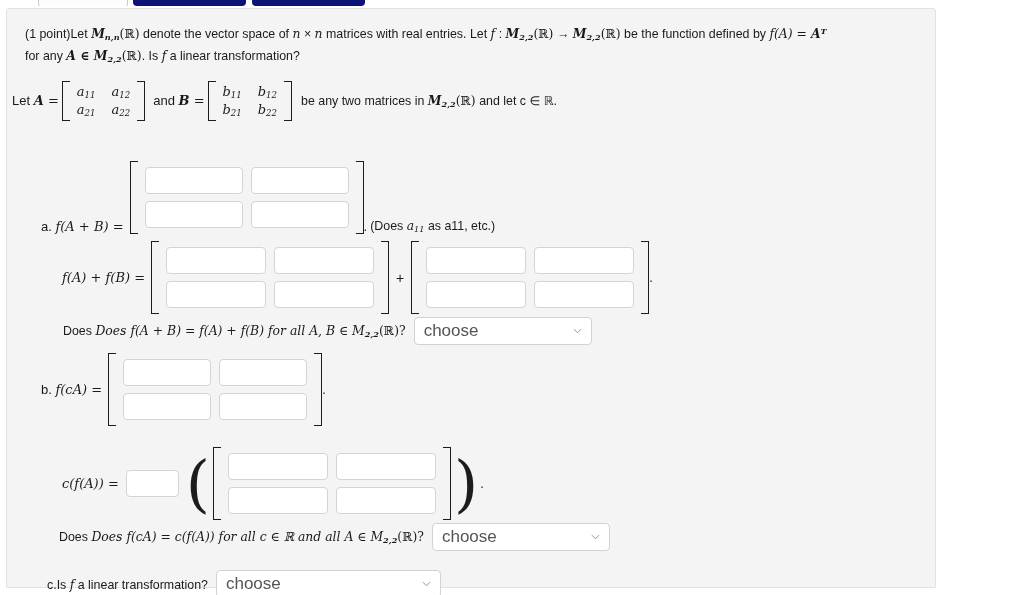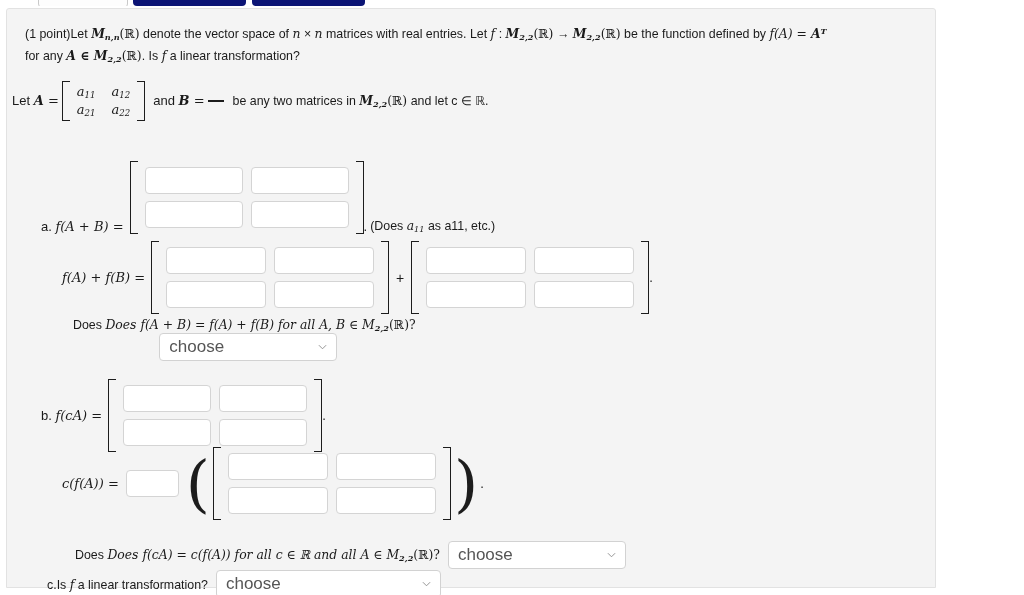--- a/index.html
+++ b/index.html
@@ -233,20 +233,26 @@
           <span class="mi"><span>a</span><sub class="sm">11</sub></span>
           <span class="mi"><span>a</span><sub class="sm">12</sub></span>
           <span class="mi"><span>a</span><sub class="sm">21</sub></span>
           <span class="mi"><span>a</span><sub class="sm">22</sub></span>
         </span>
         <span class="bracket right"></span>
       </span>
       <span class="lbl" style="margin-left:5px;"><span class="txt">and </span><span class="mb">B</span><span class="mi-up"> =</span></span>
       <span class="symmat">
         <span class="bracket left"></span>
+        <span class="cells">
+          <span class="mi"><span>b</span><sub class="sm">11</sub></span>
+          <span class="mi"><span>b</span><sub class="sm">12</sub></span>
+          <span class="mi"><span>b</span><sub class="sm">21</sub></span>
+          <span class="mi"><span>b</span><sub class="sm">22</sub></span>
+        </span>
         <span class="bracket right"></span>
       </span>
       <span class="lbl" style="margin-left:6px; font-size:12.4px;"><span class="txt">be any two matrices in</span> <span class="mb"><span>M</span><sub class="sm">2,2</sub></span><span class="bbR">(ℝ)</span> <span class="txt">and let c ∈ ℝ.</span></span>
     </div>
 
     <div class="row blk" style="left:34px; top:152px;align-items:flex-end;">
       <span class="lbl"><span class="txt">a.</span> <span class="mi">f(A + B) =</span></span>
       <span class="inmat" style="margin-left:6px;">
         <span class="bracket left"></span>
         <span class="cells">
@@ -280,31 +286,31 @@
           <input class="cell-input wide" type="text" style="">
           <input class="cell-input wide" type="text" style="">
           <input class="cell-input wide" type="text" style="">
           <input class="cell-input wide" type="text" style="">
         </span>
         <span class="bracket right"></span>
       </span>
       <span class="period">.</span>
     </div>
 
-    <div class="qline blk" style="left:66px; top:308px;flex-direction:column;">
+    <div class="qline blk" style="left:56px; top:308px;">
       <span><span class="txt">Does </span><span class="mi" style="font-style:italic">Does f(A + B) = f(A) + f(B) for all A, B ∈ M</span><span class="mb"><sub class="sm">2,2</sub></span><span class="bbR">(ℝ)?</span></span>
       <span class="dropdown dd-q1">
         <span class="dd-text">choose</span>
         <svg class="dd-arrow" viewBox="0 0 10 10">
             <path d="M1 3 L5 7 L9 3" fill="none" stroke="#8a8a8a" stroke-width="1"></path>
           </svg>
       </span>
     </div>
 
-    <div class="row blk" style="left:34px; top:370px;">
+    <div class="row blk" style="left:34px; top:344px;">
       <span class="lbl"><span class="txt">b.</span> <span class="mi">f(cA) =</span></span>
       <span class="inmat" style="margin-left:6px;">
         <span class="bracket left"></span>
         <span class="cells">
           <input class="cell-input narrow" type="text" style="">
           <input class="cell-input narrow" type="text" style="">
           <input class="cell-input narrow" type="text" style="">
           <input class="cell-input narrow" type="text" style="">
         </span>
         <span class="bracket right"></span>
@@ -323,21 +329,21 @@
           <input class="cell-input wide" type="text" style="">
           <input class="cell-input wide" type="text" style="">
           <input class="cell-input wide" type="text" style="">
         </span>
         <span class="bracket right"></span>
       </span>
       <span class="paren" style="font-size:62px; margin:0 2px 0 3px;">)</span>
       <span class="period">.</span>
     </div>
 
-    <div class="qline blk" style="left:68px; top:514px;margin-top:18px;">
+    <div class="qline blk" style="left:52px; top:514px;">
       <span><span class="txt">Does </span><span class="mi" style="font-style:italic">Does f(cA) = c(f(A)) for all c ∈ ℝ and all A ∈ M</span><span class="mb"><sub class="sm">2,2</sub></span><span class="bbR">(ℝ)?</span></span>
       <span class="dropdown dd-q2">
         <span class="dd-text">choose</span>
         <svg class="dd-arrow" viewBox="0 0 10 10">
             <path d="M1 3 L5 7 L9 3" fill="none" stroke="#8a8a8a" stroke-width="1"></path>
           </svg>
       </span>
     </div>
 
     <div class="qline blk" style="left:40px; top:561px;">

